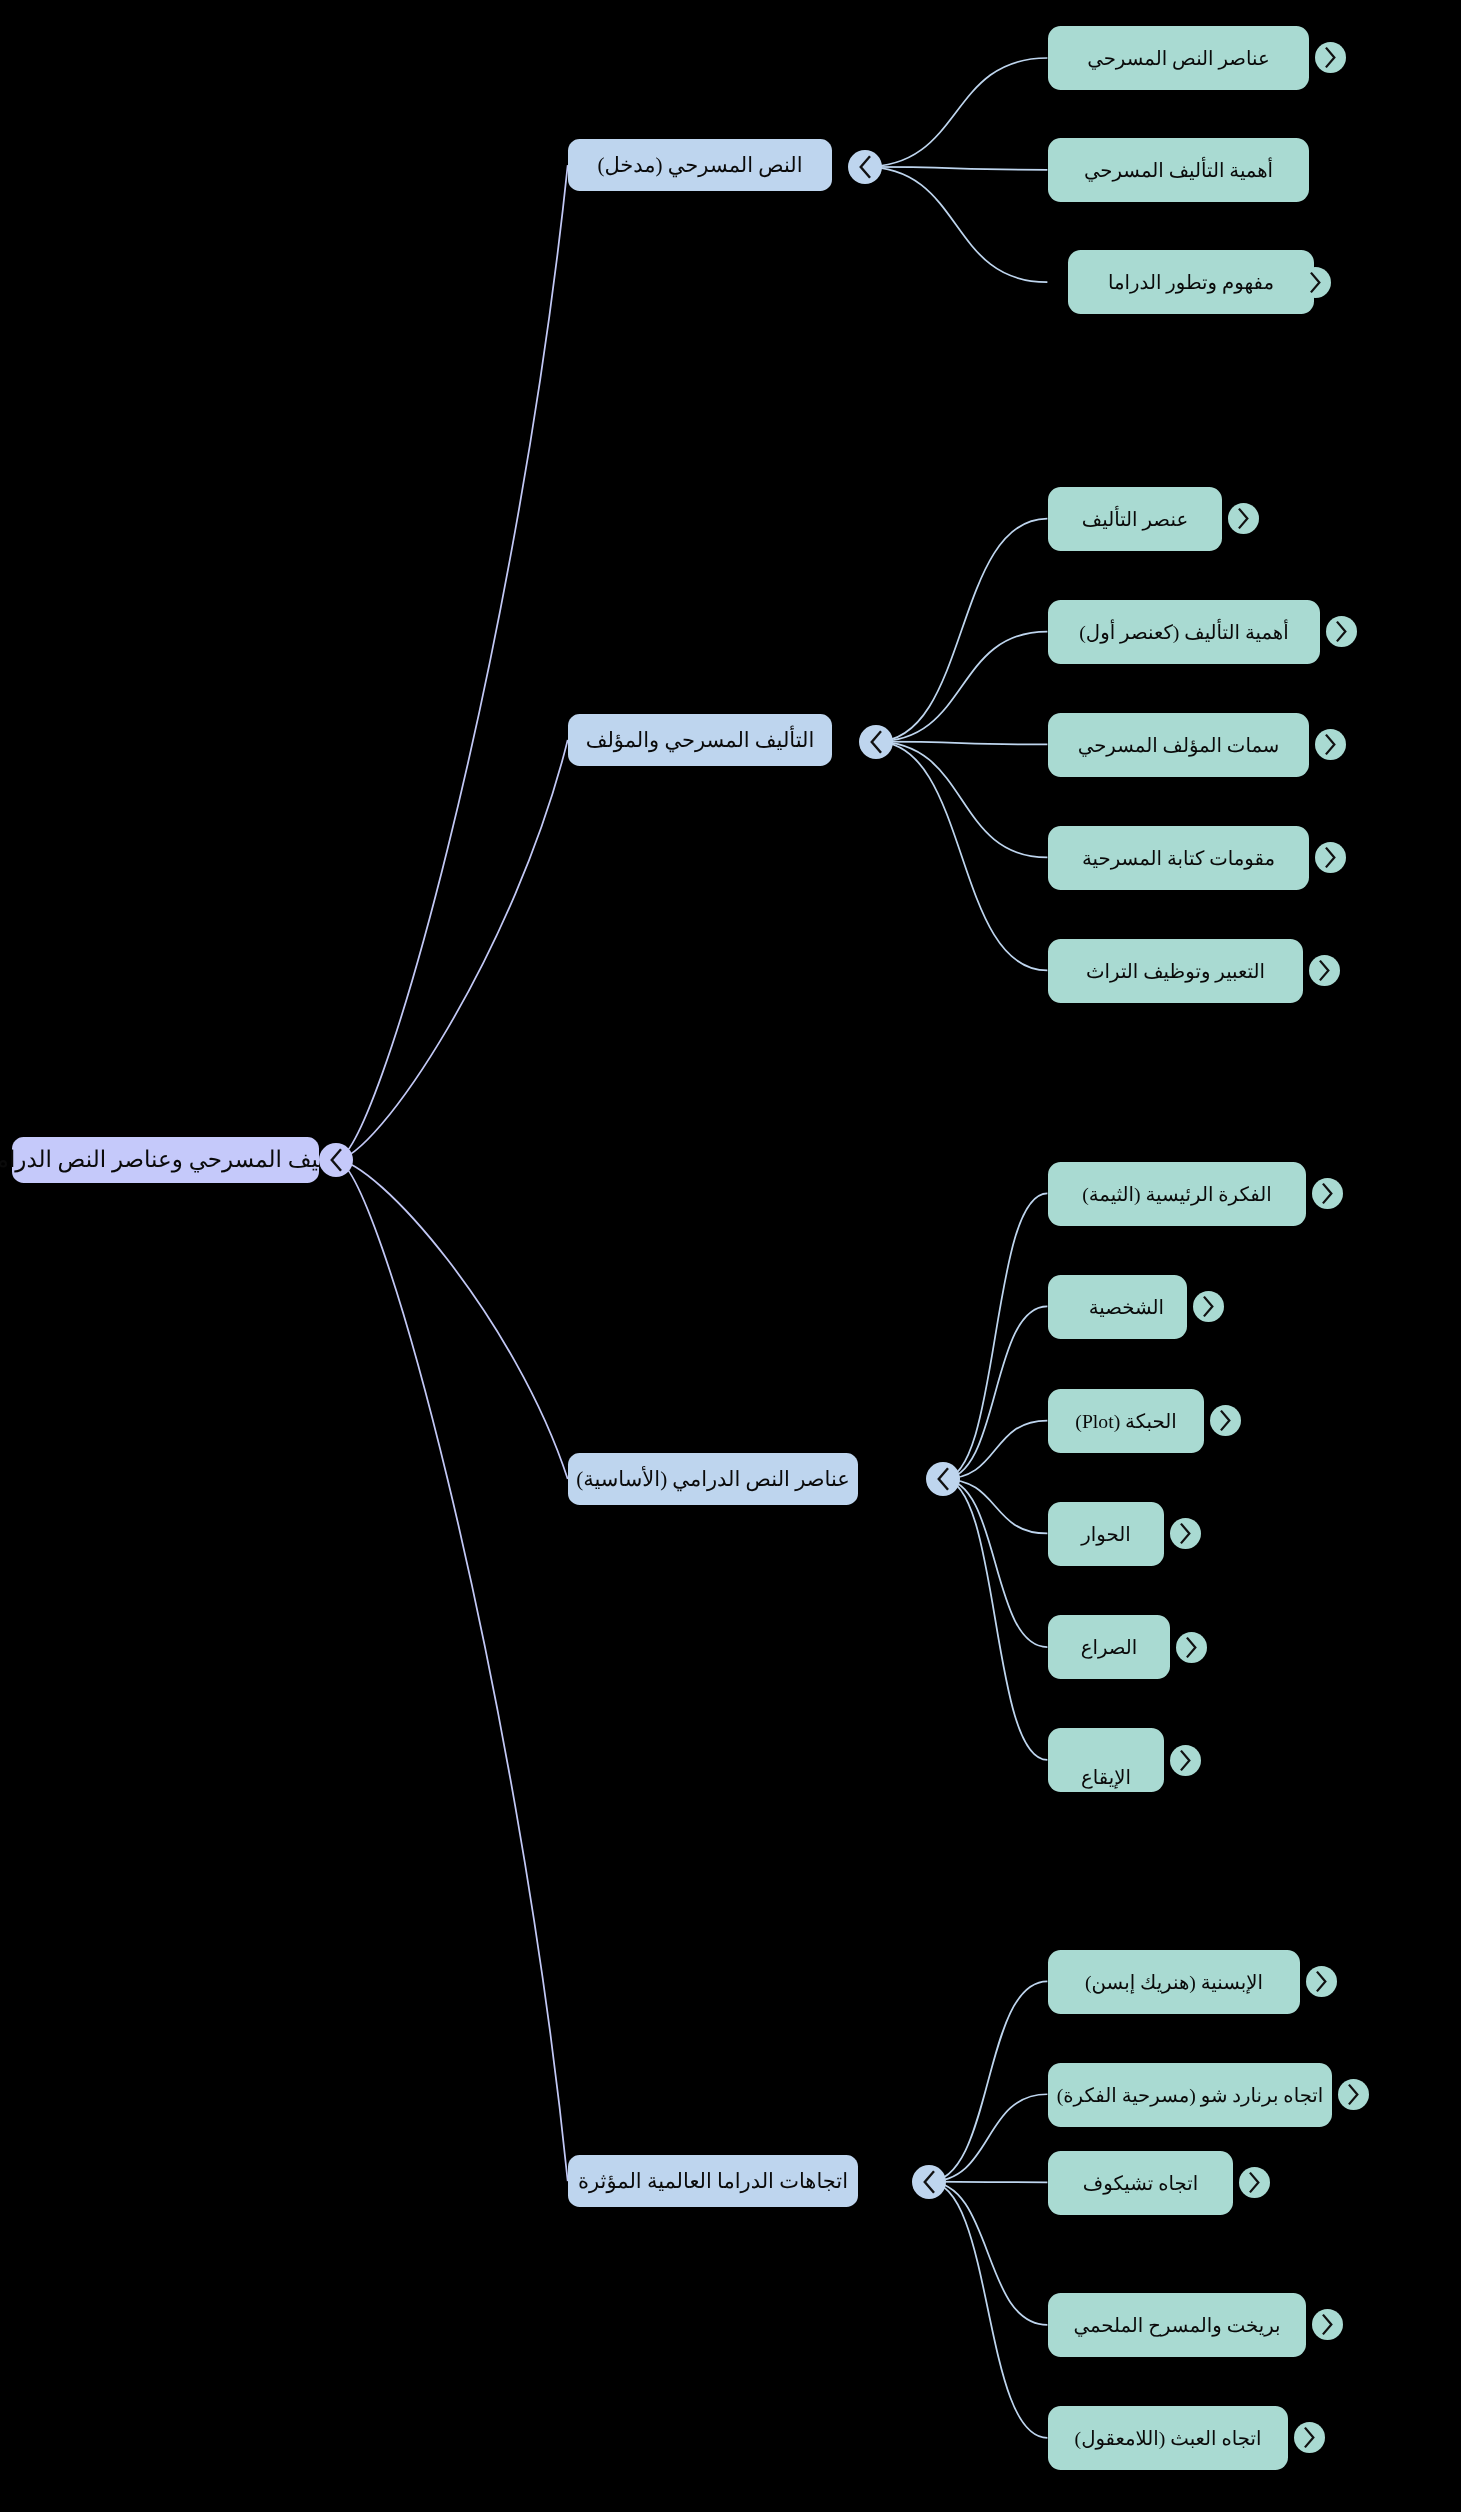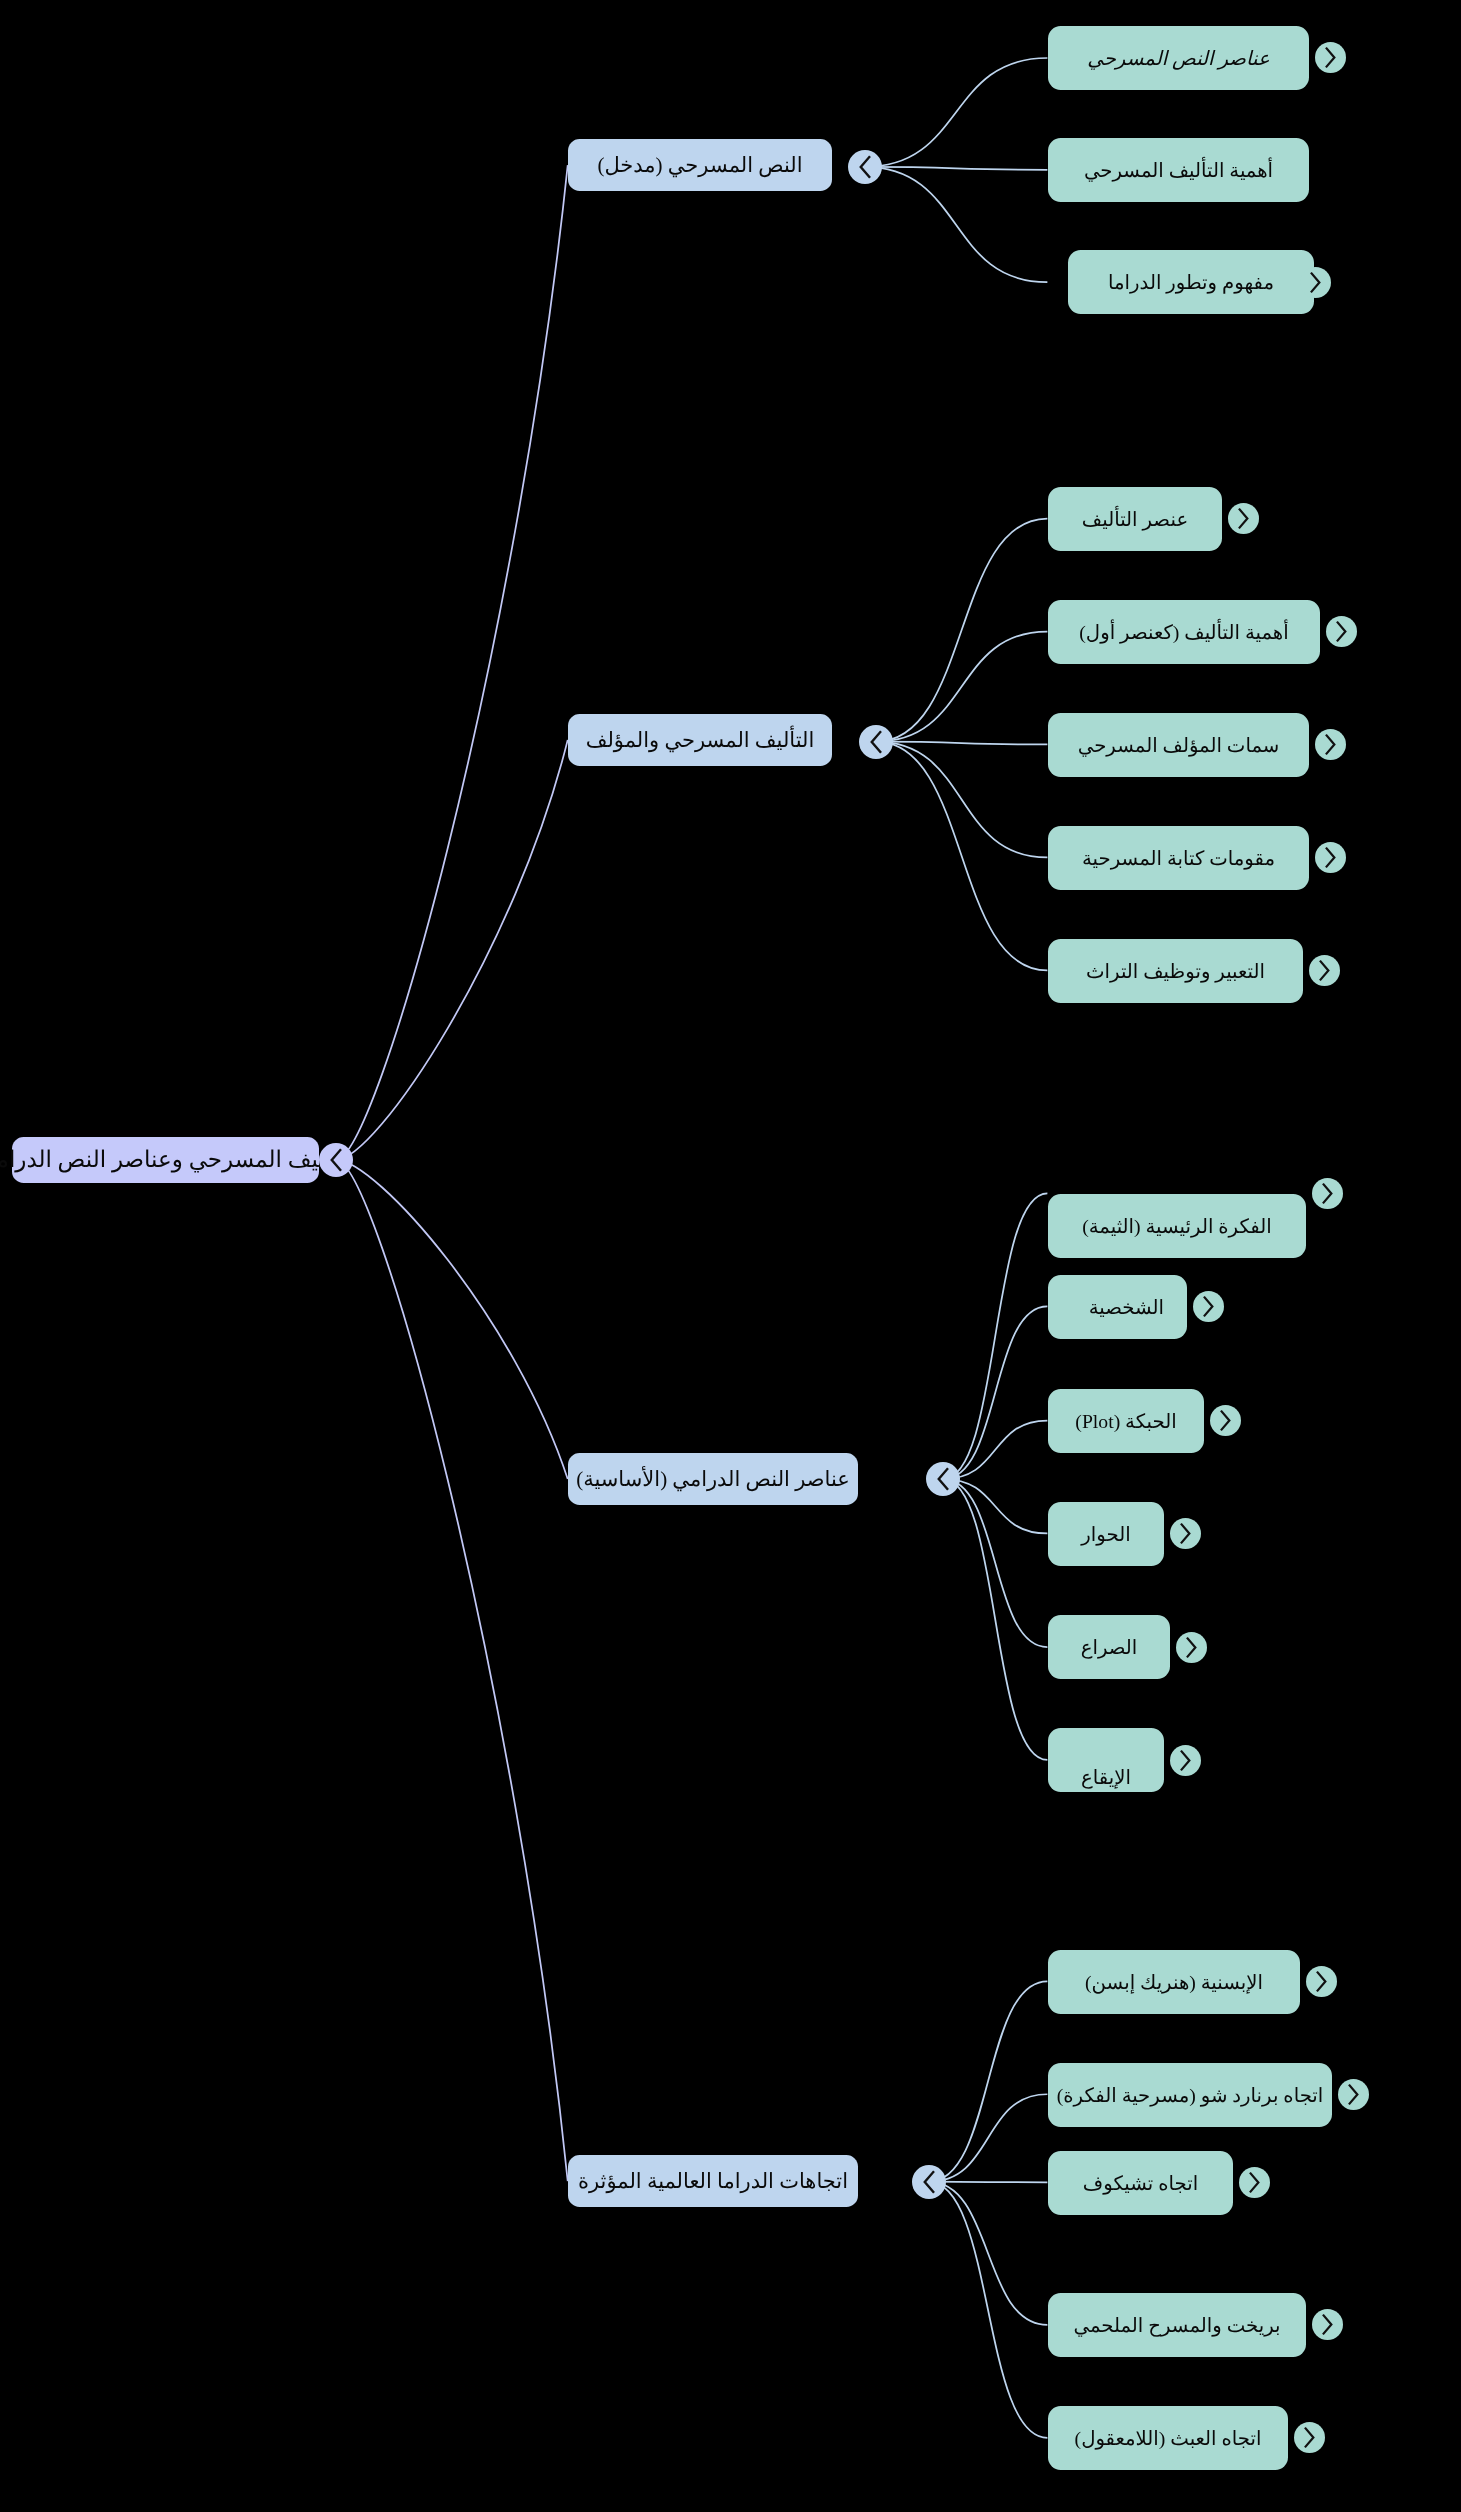--- a/index.html
+++ b/index.html
@@ -104,21 +104,21 @@
         </svg>
       </div>
       <div class="node branch" style="left: 568px; top: 139px; width: 264px; height: 52px;">
         <span>النص المسرحي (مدخل)</span>
       </div>
       <div class="badge hub-branch" style="left: 848px; top: 150px; width: 34px; height: 34px;">
         <svg width="34" height="34" viewBox="0 0 24 24">
           <path d="M15 5 L9 12 L15 19" fill="none" stroke="#111111" stroke-width="1.7" stroke-linecap="square"></path>
         </svg>
       </div>
-      <div class="node leaf" style="left: 1048px; top: 26px; width: 261px; height: 64px; font-style: italic;">
+      <div class="node leaf" style="left: 1048px; top: 26px; width: 261px; height: 64px;">
         <span>عناصر النص المسرحي</span>
       </div>
       <div class="badge leaf-toggle" style="left: 1315px; top: 42px; width: 31px; height: 31px;">
         <svg width="31" height="31" viewBox="0 0 24 24">
           <path d="M9 5 L15 12 L9 19" fill="none" stroke="#111111" stroke-width="1.7" stroke-linecap="square"></path>
         </svg>
       </div>
       <div class="node leaf" style="left: 1048px; top: 138px; width: 261px; height: 64px;">
         <span>أهمية التأليف المسرحي</span>
       </div>
@@ -179,21 +179,21 @@
         </svg>
       </div>
       <div class="node branch" style="left: 568px; top: 1453px; width: 290px; height: 52px;">
         <span>عناصر النص الدرامي (الأساسية)</span>
       </div>
       <div class="badge hub-branch" style="left: 926px; top: 1462px; width: 34px; height: 34px;">
         <svg width="34" height="34" viewBox="0 0 24 24">
           <path d="M15 5 L9 12 L15 19" fill="none" stroke="#111111" stroke-width="1.7" stroke-linecap="square"></path>
         </svg>
       </div>
-      <div class="node leaf" style="left: 1048px; top: 1162px; width: 258px; height: 64px; margin-top: 32px;">
+      <div class="node leaf" style="left: 1048px; top: 1162px; width: 258px; height: 64px;">
         <span>الفكرة الرئيسية (الثيمة)</span>
       </div>
       <div class="badge leaf-toggle" style="left: 1312px; top: 1178px; width: 31px; height: 31px;">
         <svg width="31" height="31" viewBox="0 0 24 24">
           <path d="M9 5 L15 12 L9 19" fill="none" stroke="#111111" stroke-width="1.7" stroke-linecap="square"></path>
         </svg>
       </div>
       <div class="node leaf" style="left: 1048px; top: 1275px; width: 139px; height: 64px; padding-left: 28px;">
         <span>الشخصية</span>
       </div>

